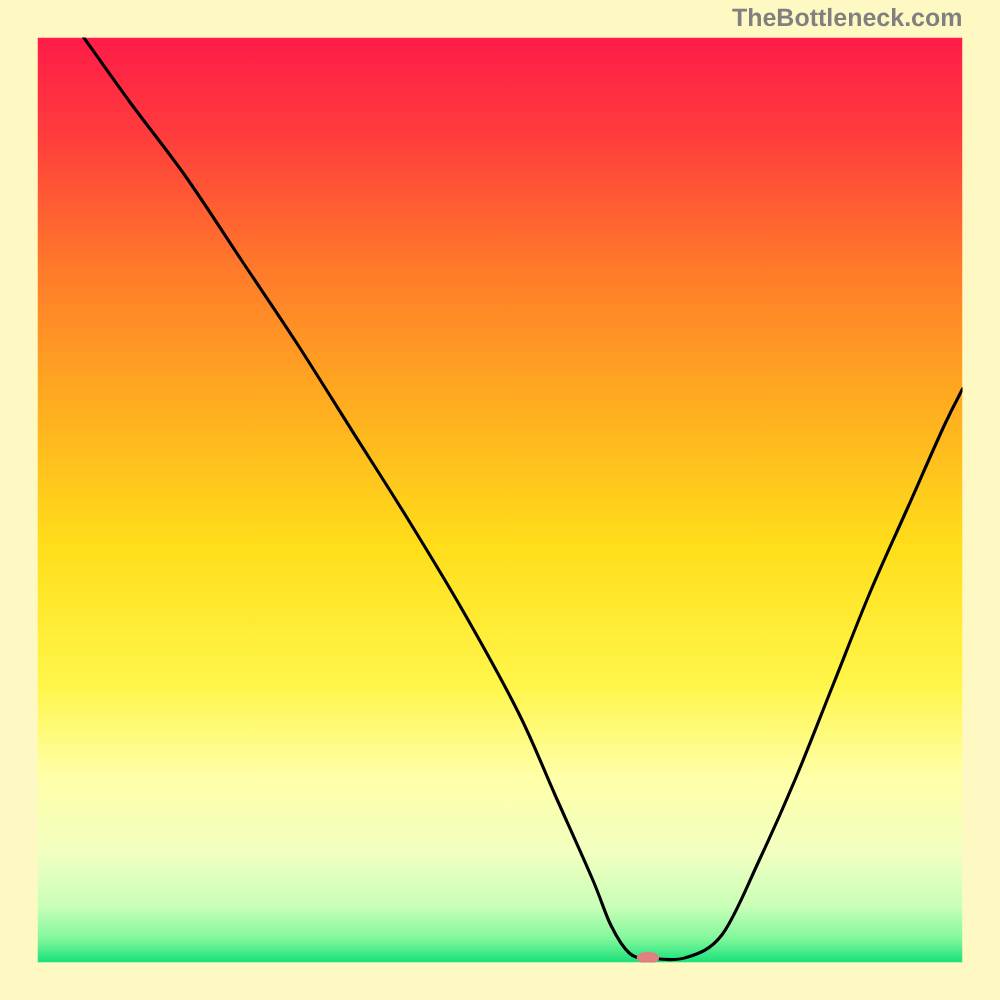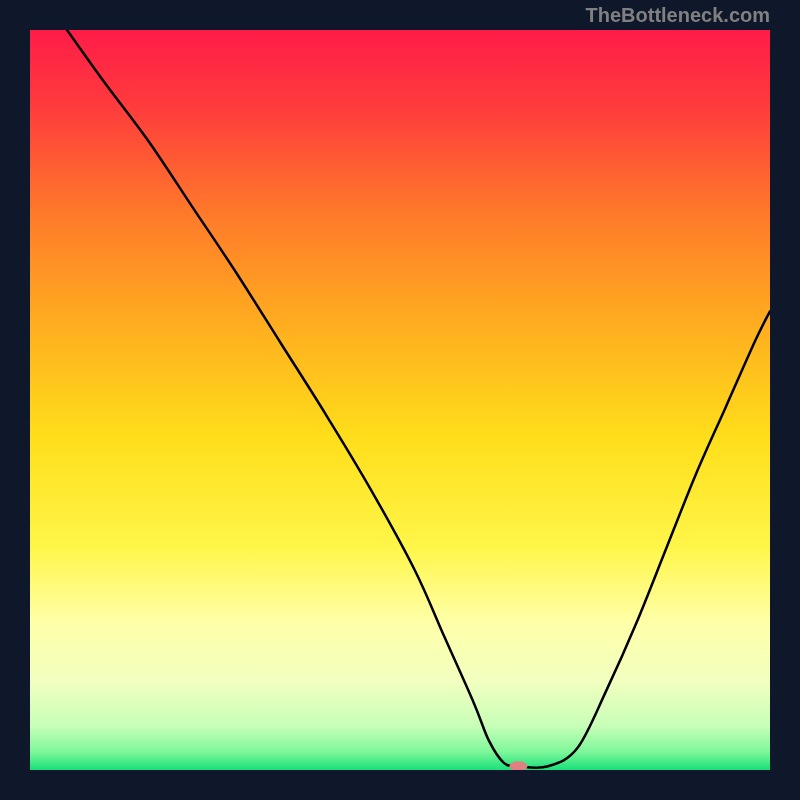--- a/index.html
+++ b/index.html
@@ -7,21 +7,21 @@
     padding: 0;
     width: 800px;
     height: 800px;
     background: #000000;
     overflow: hidden;
   }
   .frame {
     position: relative;
     width: 800px;
     height: 800px;
-    background: #0f172a;
+    background: #fef9c3;
   }
   .plot-area {
     position: absolute;
     left: 30px;
     top: 30px;
     width: 740px;
     height: 740px;
   }
   .watermark {
     position: absolute;

